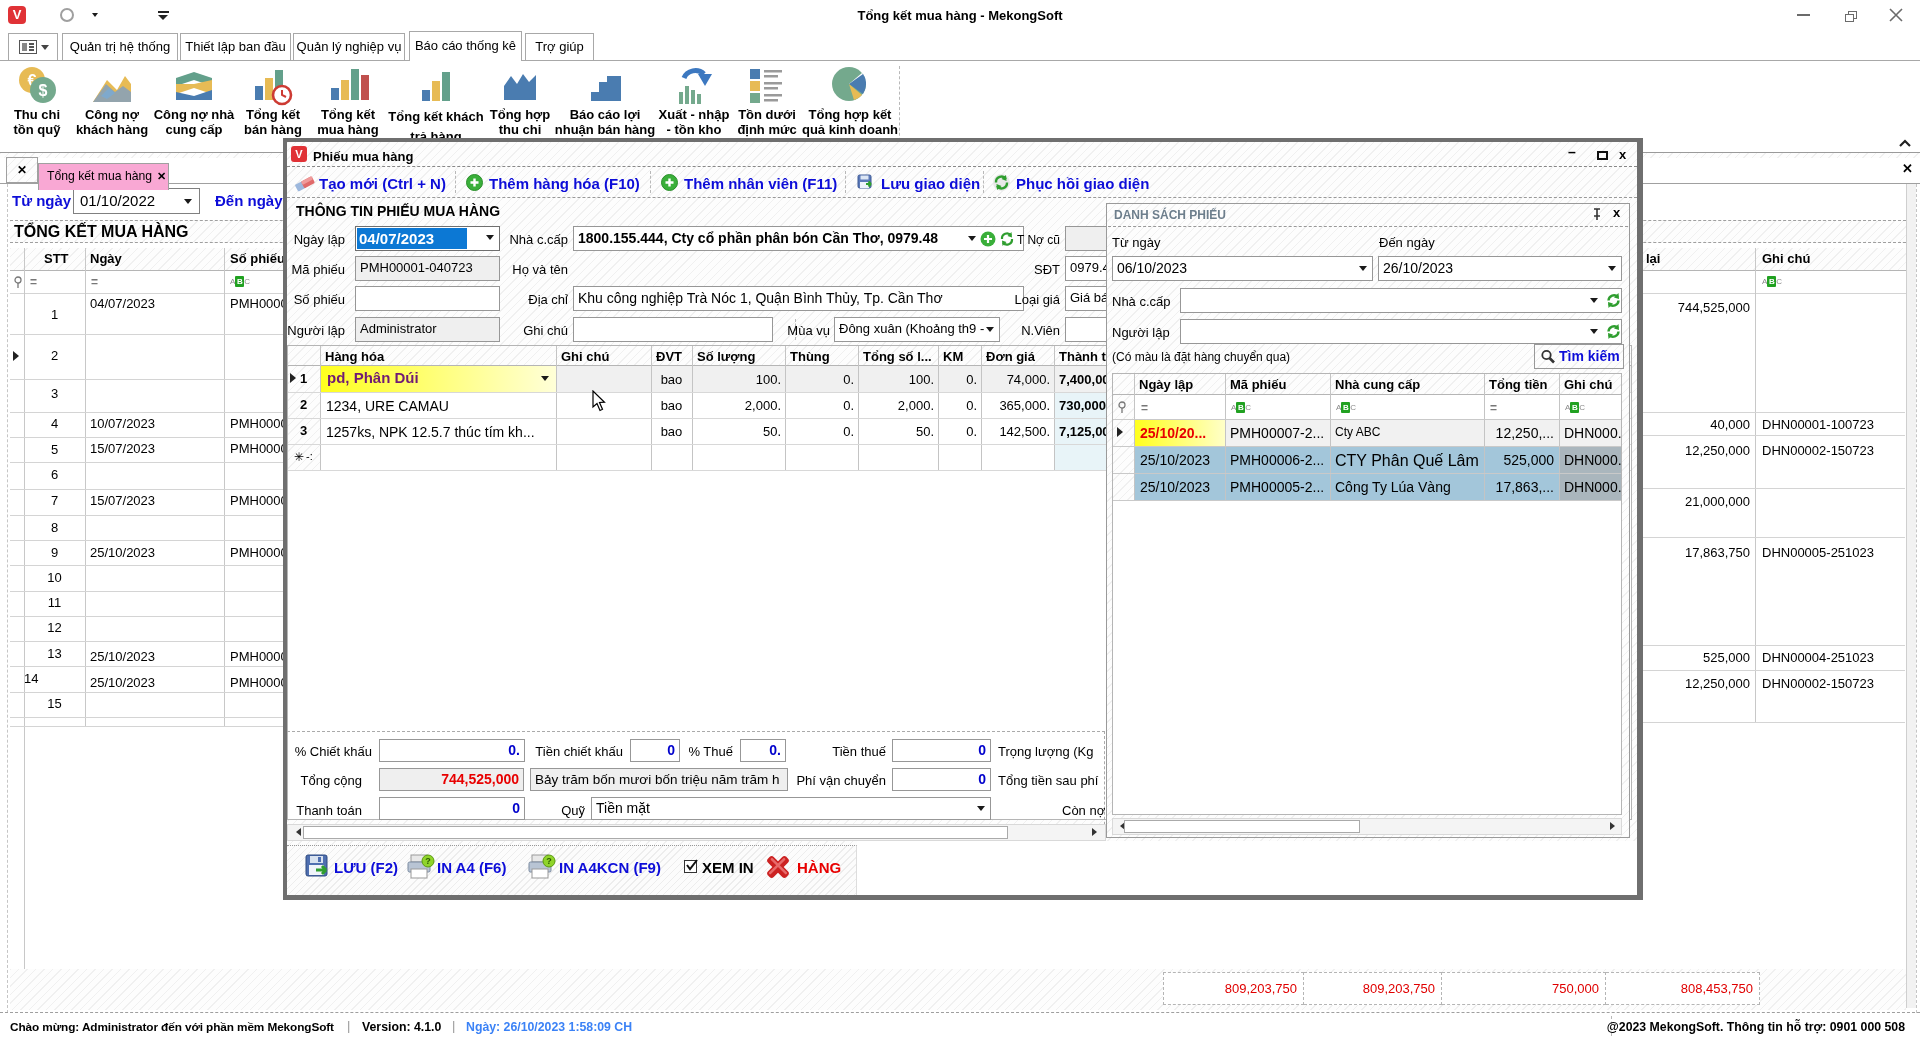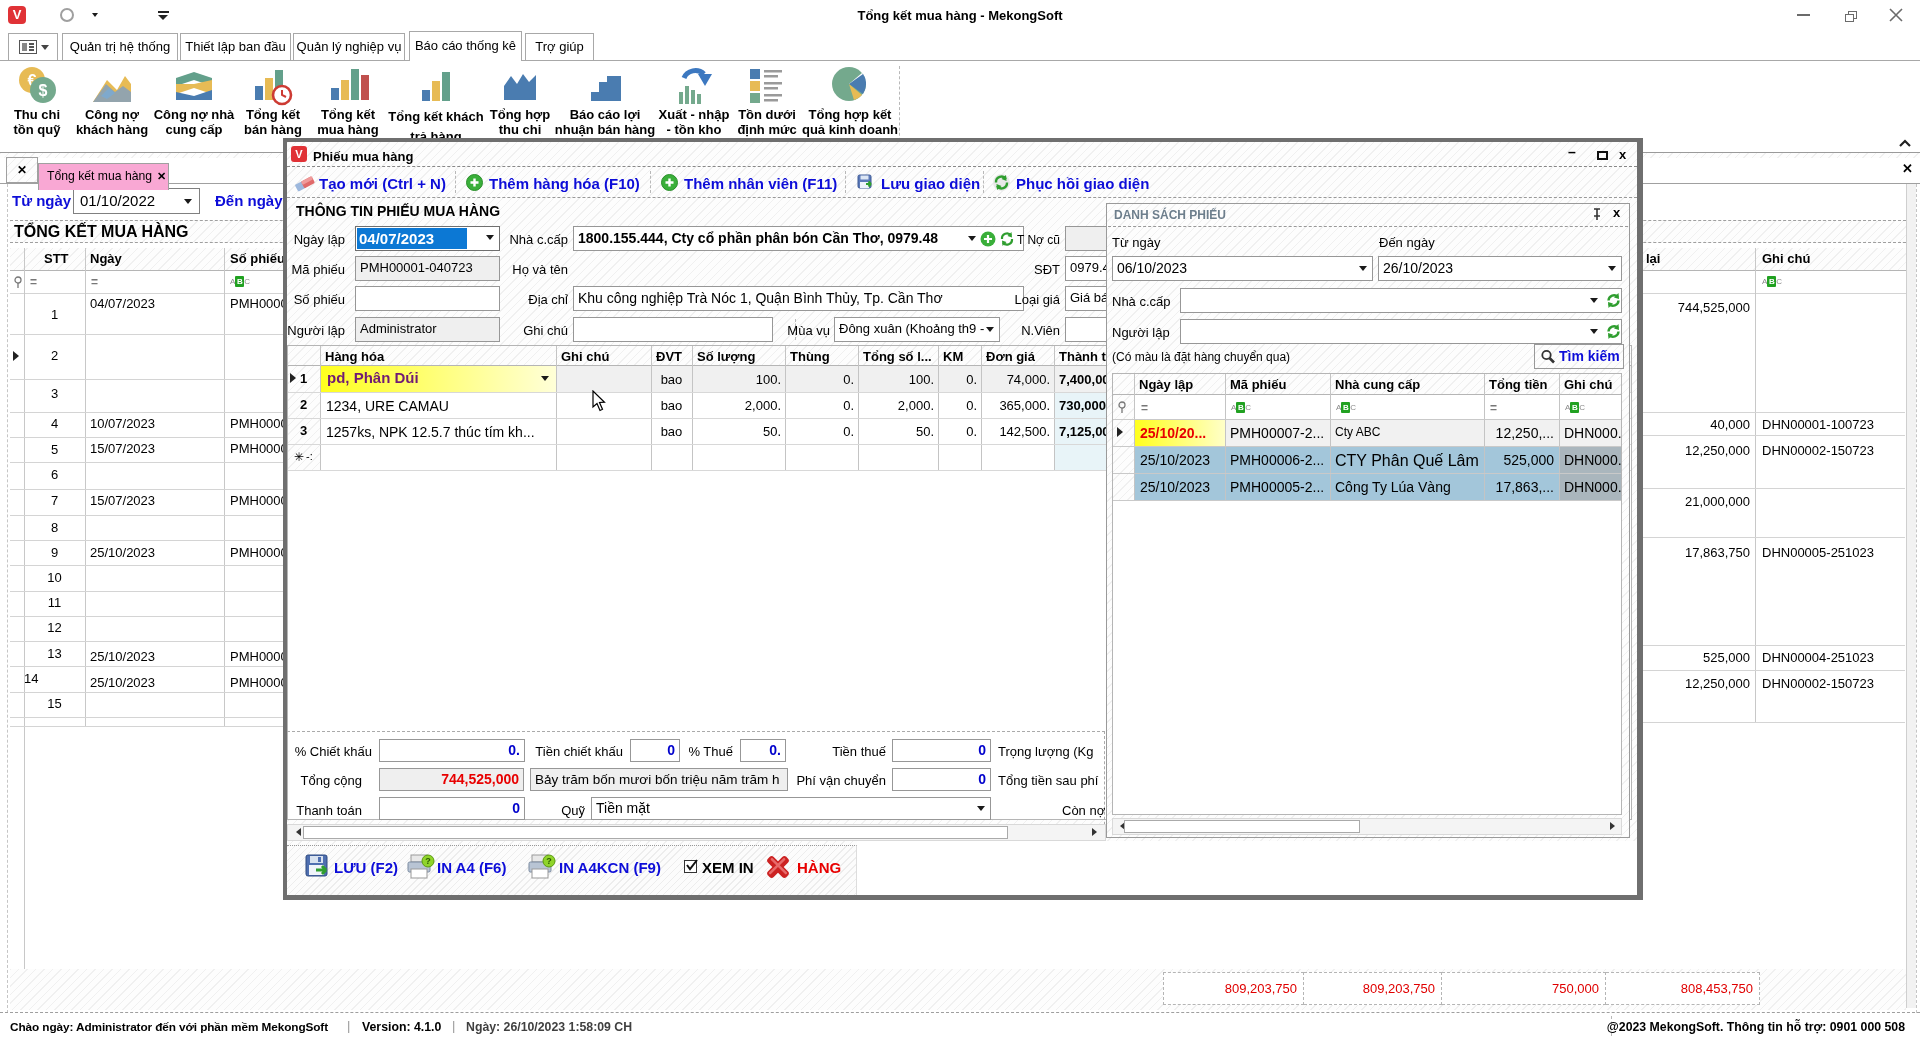--- a/index.html
+++ b/index.html
@@ -252,25 +252,25 @@
 <div class="ab" style="left:1762px;top:650px">DHN00004-251023</div>
 <div class="ab" style="left:1762px;top:676px">DHN00002-150723</div>
 
 <div class="hatch ab" style="left:10px;top:969px;width:1896px;height:41px"></div>
 <div class="ab" style="left:1163px;top:972px;width:141px;height:33px;background:#fff;border:1px dashed #b5b5b5;color:#e00000;text-align:right;line-height:31px;padding-right:6px">809,203,750</div>
 <div class="ab" style="left:1304px;top:972px;width:138px;height:33px;background:#fff;border:1px dashed #b5b5b5;border-left:none;color:#e00000;text-align:right;line-height:31px;padding-right:6px">809,203,750</div>
 <div class="ab" style="left:1442px;top:972px;width:164px;height:33px;background:#fff;border:1px dashed #b5b5b5;border-left:none;color:#e00000;text-align:right;line-height:31px;padding-right:6px">750,000</div>
 <div class="ab" style="left:1606px;top:972px;width:154px;height:33px;background:#fff;border:1px dashed #b5b5b5;border-left:none;color:#e00000;text-align:right;line-height:31px;padding-right:6px">808,453,750</div>
 <div class="hd" style="left:0px;top:1012px;width:1920px"></div>
 
-<div class="ab b" style="left:10px;top:1020px;font-size:11.8px;letter-spacing:-0.1px">Chào ngày: Administrator đến với phần mềm MekongSoft</div>
+<div class="ab b" style="left:10px;top:1020px;font-size:11.8px;letter-spacing:-0.1px">Chào mừng: Administrator đến với phần mềm MekongSoft</div>
 <div class="ab" style="left:347px;top:1018px;color:#999">|</div>
 <div class="ab b" style="left:362px;top:1020px;font-size:12.3px">Version: 4.1.0</div>
 <div class="ab" style="left:452px;top:1018px;color:#999">|</div>
-<div class="ab b" style="left:466px;top:1020px;color:#404040;font-size:12.3px">Ngày: 26/10/2023 1:58:09 CH</div>
+<div class="ab b" style="left:466px;top:1020px;color:#3b82f6;font-size:12.3px">Ngày: 26/10/2023 1:58:09 CH</div>
 <div class="vd" style="left:1611px;top:1016px;height:20px"></div>
 <div class="ab b" style="left:1600px;top:1020px;width:305px;text-align:right;font-size:12.3px;white-space:nowrap">@2023 MekongSoft. Thông tin hỗ trợ: 0901 000 508</div>
 
 <div class="hatch ab" style="left:283px;top:138px;width:1360px;height:762px;border:4px solid #6f6f6f;border-right-width:6px;border-bottom-width:5px;z-index:10"></div>
 <div class="ab" style="left:291px;top:146px;width:16px;height:16px;background:#e03236;border-radius:3px;color:#fff;font-weight:bold;font-size:11px;text-align:center;line-height:16px;z-index:11">V</div>
 <div class="ab b" style="left:313px;top:149px;font-size:13px;z-index:11">Phiếu mua hàng</div>
 <div class="ab b" style="left:1568px;top:144px;font-size:14px;z-index:11">–</div>
 <div class="ab" style="left:1597px;top:151px;width:11px;height:9px;border:2px solid #111;z-index:11"></div>
 <div class="ab b" style="left:1619px;top:147px;font-size:13px;z-index:11">x</div>
 <div class="hd" style="left:287px;top:166px;width:1350px;z-index:11;border-top-color:#888"></div>

